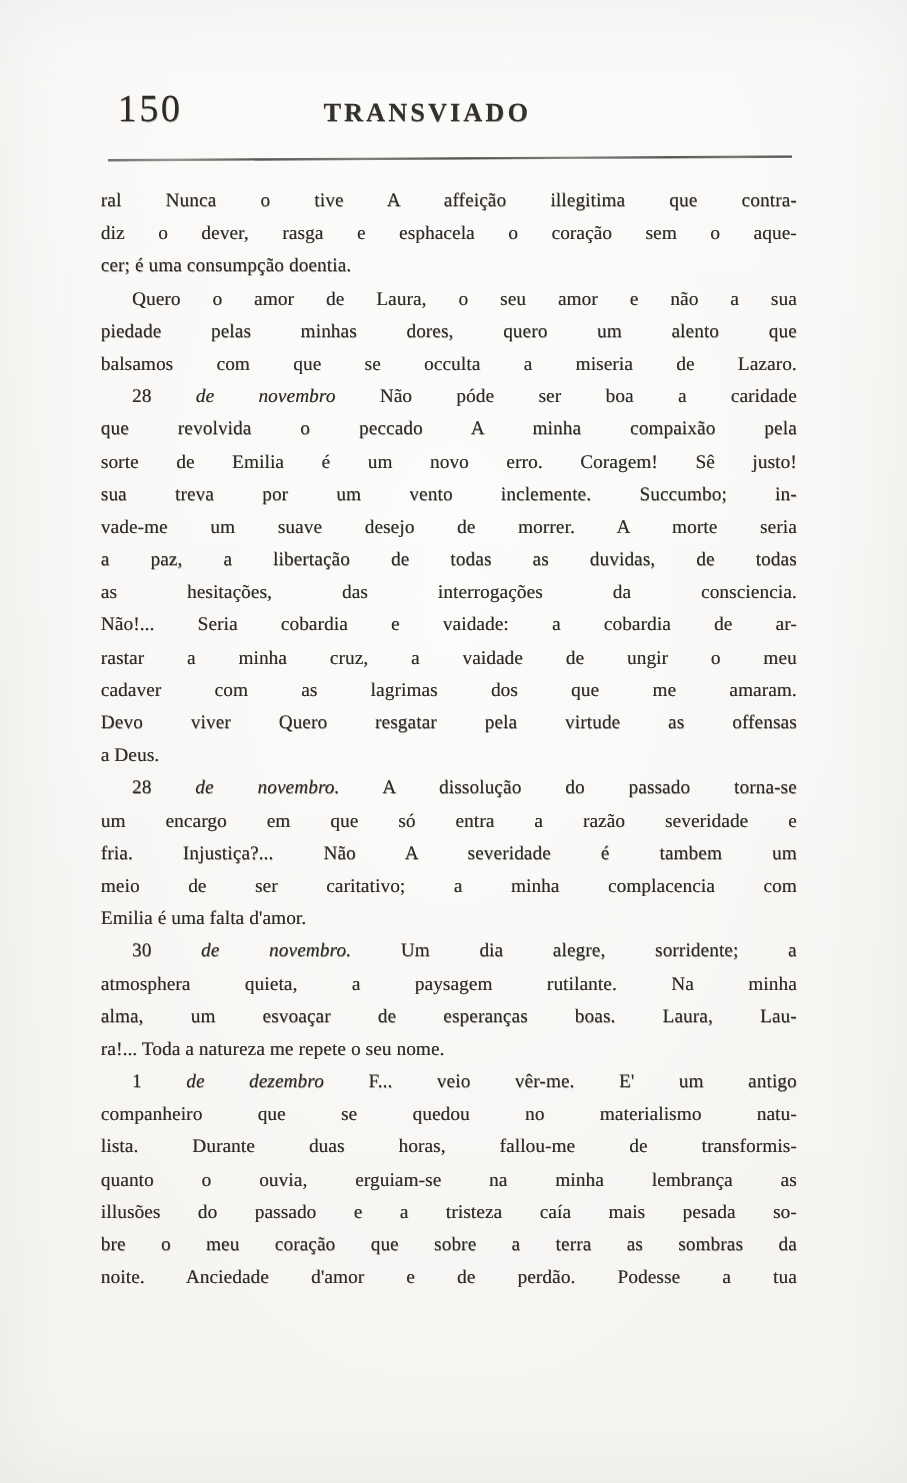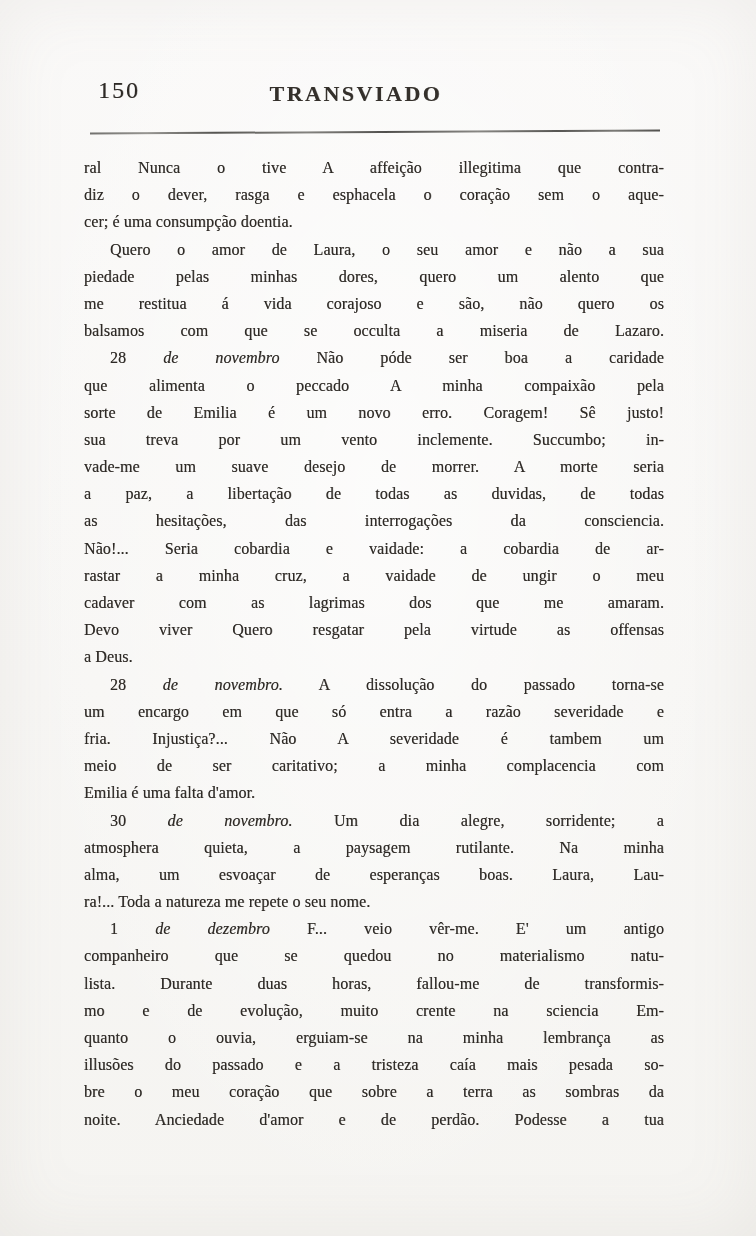--- a/index.html
+++ b/index.html
@@ -16,21 +16,21 @@
     color:var(--ink, #2e2a26);
     overflow:hidden;
   }
   .page::after {
     content:""; position:absolute; inset:0; pointer-events:none;
     box-shadow: inset 0 0 70px rgba(150,140,125,0.10);
   }
   .header { position:absolute; top:74px; left:84px; width:580px; height:36px; }
   .pagenum {
     position:absolute; left:14px; top:0;
-    font-size:24px; line-height:32px; letter-spacing:2px;
+    font-size:32px; line-height:32px; letter-spacing:2px;
     text-shadow:0.4px 0.4px 0.6px rgba(40,36,32,0.45);
   }
   .running-title {
     position:absolute; left:0; right:36px; top:7px;
     text-align:center;
     font-size:22px; font-weight:bold; letter-spacing:2.5px;
     color:#34302b;
     text-shadow:0.3px 0.3px 0.5px rgba(40,36,32,0.4);
   }
   .rule {
@@ -63,24 +63,23 @@
     <span class="pagenum">150</span>
     <span class="running-title">TRANSVIADO</span>
   </div>
   <div class="rule"></div>
   <div class="bodytext">
       <div class="line"><span>ral Nunca o tive A affeição illegitima que contra-</span></div>
       <div class="line"><span>diz o dever, rasga e esphacela o coração sem o aque-</span></div>
       <div class="line short"><span>cer; é uma consumpção doentia.</span></div>
       <div class="line indent"><span>Quero o amor de Laura, o seu amor e não a sua</span></div>
       <div class="line"><span>piedade pelas minhas dores, quero um alento que</span></div>
-      <div class="line"><span>me restitua á vida corajoso e são, não quero os</span></div>
       <div class="line"><span>balsamos com que se occulta a miseria de Lazaro.</span></div>
       <div class="line indent"><span>28 </span><span class="it">de novembro</span><span> Não póde ser boa a caridade</span></div>
-      <div class="line"><span>que alimenta o peccado A minha compaixão pela</span></div>
+      <div class="line"><span>que revolvida o peccado A minha compaixão pela</span></div>
       <div class="line"><span>sorte de Emilia é um novo erro. Coragem! Sê justo!</span></div>
       <div class="line"><span>sua treva por um vento inclemente. Succumbo; in-</span></div>
       <div class="line"><span>vade-me um suave desejo de morrer. A morte seria</span></div>
       <div class="line"><span>a paz, a libertação de todas as duvidas, de todas</span></div>
       <div class="line"><span>as hesitações, das interrogações da consciencia.</span></div>
       <div class="line"><span>Não!... Seria cobardia e vaidade: a cobardia de ar-</span></div>
       <div class="line"><span>rastar a minha cruz, a vaidade de ungir o meu</span></div>
       <div class="line"><span>cadaver com as lagrimas dos que me amaram.</span></div>
       <div class="line"><span>Devo viver Quero resgatar pela virtude as offensas</span></div>
       <div class="line short"><span>a Deus.</span></div>
@@ -89,19 +88,18 @@
       <div class="line"><span>fria. Injustiça?... Não A severidade é tambem um</span></div>
       <div class="line"><span>meio de ser caritativo; a minha complacencia com</span></div>
       <div class="line short"><span>Emilia é uma falta d'amor.</span></div>
       <div class="line indent"><span>30 </span><span class="it">de novembro.</span><span> Um dia alegre, sorridente; a</span></div>
       <div class="line"><span>atmosphera quieta, a paysagem rutilante. Na minha</span></div>
       <div class="line"><span>alma, um esvoaçar de esperanças boas. Laura, Lau-</span></div>
       <div class="line short"><span>ra!... Toda a natureza me repete o seu nome.</span></div>
       <div class="line indent"><span>1 </span><span class="it">de dezembro</span><span> F... veio vêr-me. E' um antigo</span></div>
       <div class="line"><span>companheiro que se quedou no materialismo natu-</span></div>
       <div class="line"><span>lista. Durante duas horas, fallou-me de transformis-</span></div>
-      <div class="line"><span>mo e de evolução, muito crente na sciencia Em-</span></div>
       <div class="line"><span>quanto o ouvia, erguiam-se na minha lembrança as</span></div>
       <div class="line"><span>illusões do passado e a tristeza caía mais pesada so-</span></div>
       <div class="line"><span>bre o meu coração que sobre a terra as sombras da</span></div>
       <div class="line"><span>noite. Anciedade d'amor e de perdão. Podesse a tua</span></div>
     </div>
 </div>
 
 </body></html>

